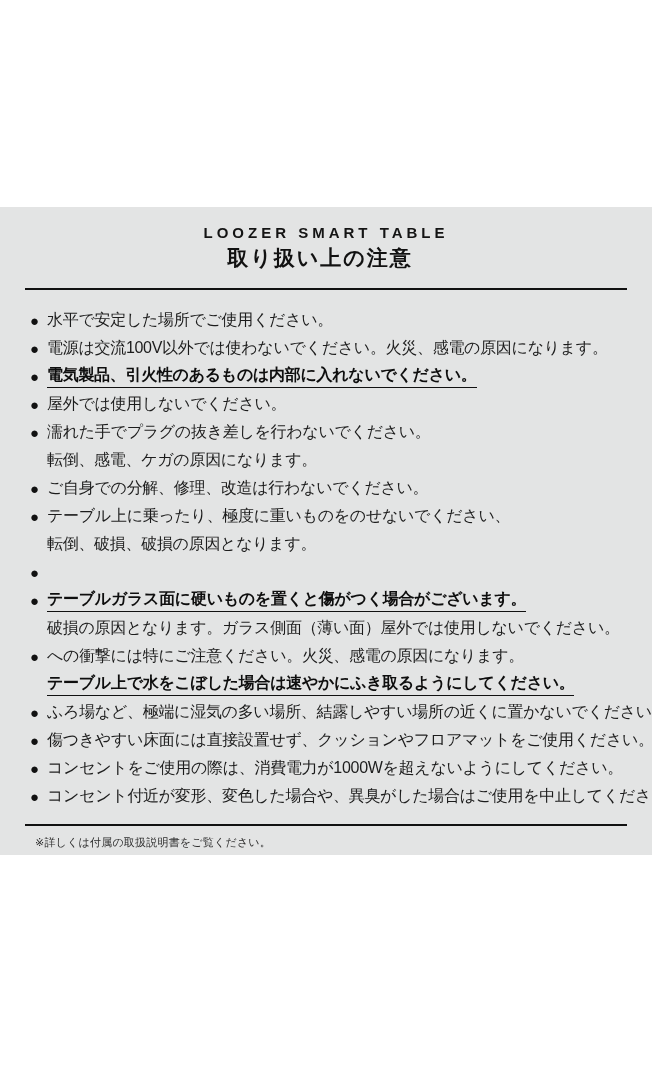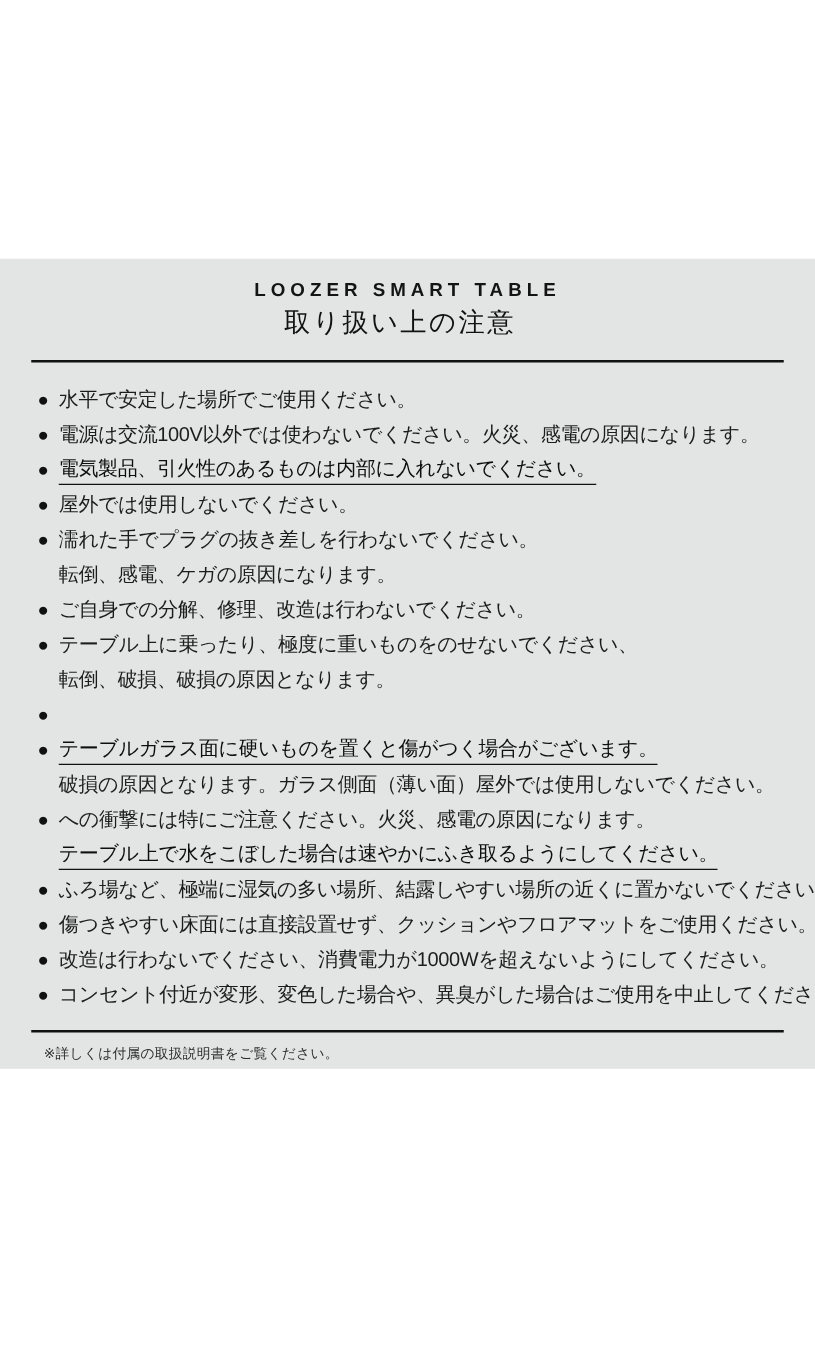--- a/index.html
+++ b/index.html
@@ -30,21 +30,21 @@
     text-align: center;
     font-size: 15px;
     font-weight: 600;
     letter-spacing: 4px;
     color: #141414;
   }
   .title {
     margin: 3px 12px 0 0;
     text-align: center;
     font-size: 21px;
-    font-weight: 400;
+    font-weight: 700;
     letter-spacing: 2px;
     color: #111111;
   }
   .rule {
     border: none;
     border-top: 2px solid #111111;
     width: 602px;
     margin: 0 auto;
   }
   .rule-top { margin-top: 16px; }
@@ -67,21 +67,21 @@
     font-size: 15px;
     line-height: 1;
     color: #111111;
   }
   .line-text {
     font-size: 16px;
     color: #1c1c1c;
     letter-spacing: -0.3px;
   }
   .line-text.strong {
-    font-weight: 400;
+    font-weight: 700;
     color: #0e0e0e;
     text-align: center;
   }
   .line-text.underline {
     border-bottom: 1.5px solid #111111;
     padding-bottom: 1px;
   }
   .footnote {
     margin: 9px 0 0 35px;
     font-size: 11px;
@@ -174,21 +174,21 @@
     <span class="line-text">ふろ場など、極端に湿気の多い場所、結露しやすい場所の近くに置かないでください。</span>
   </li>
 
   <li class="line">
     <span class="bullet">●</span>
     <span class="line-text">傷つきやすい床面には直接設置せず、クッションやフロアマットをご使用ください。</span>
   </li>
 
   <li class="line">
     <span class="bullet">●</span>
-    <span class="line-text">改造は行わないでください、消費電力が1000Wを超えないようにしてください。</span>
+    <span class="line-text">コンセントをご使用の際は、消費電力が1000Wを超えないようにしてください。</span>
   </li>
 
   <li class="line">
     <span class="bullet">●</span>
     <span class="line-text">コンセント付近が変形、変色した場合や、異臭がした場合はご使用を中止してください。</span>
   </li>
 </ul>
     <hr class="rule rule-bottom">
     <div class="footnote">※詳しくは付属の取扱説明書をご覧ください。</div>
   </section>

